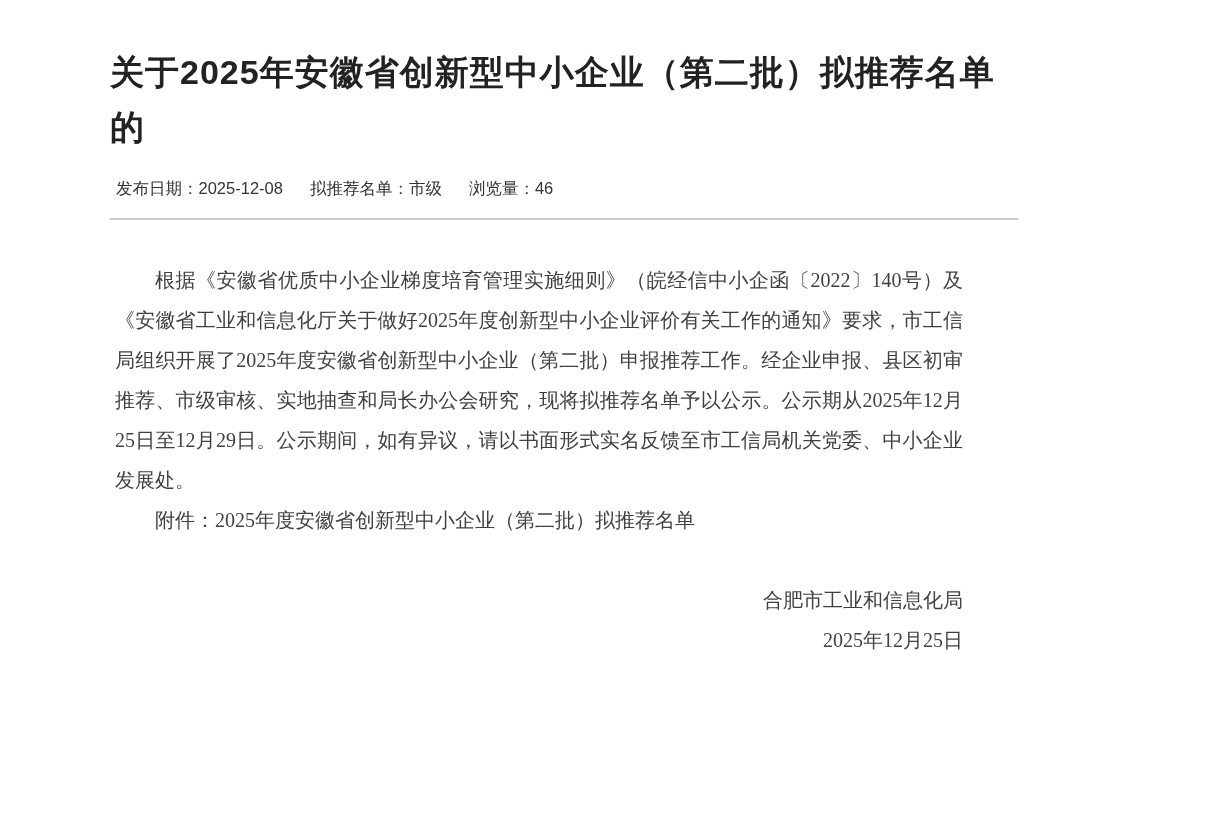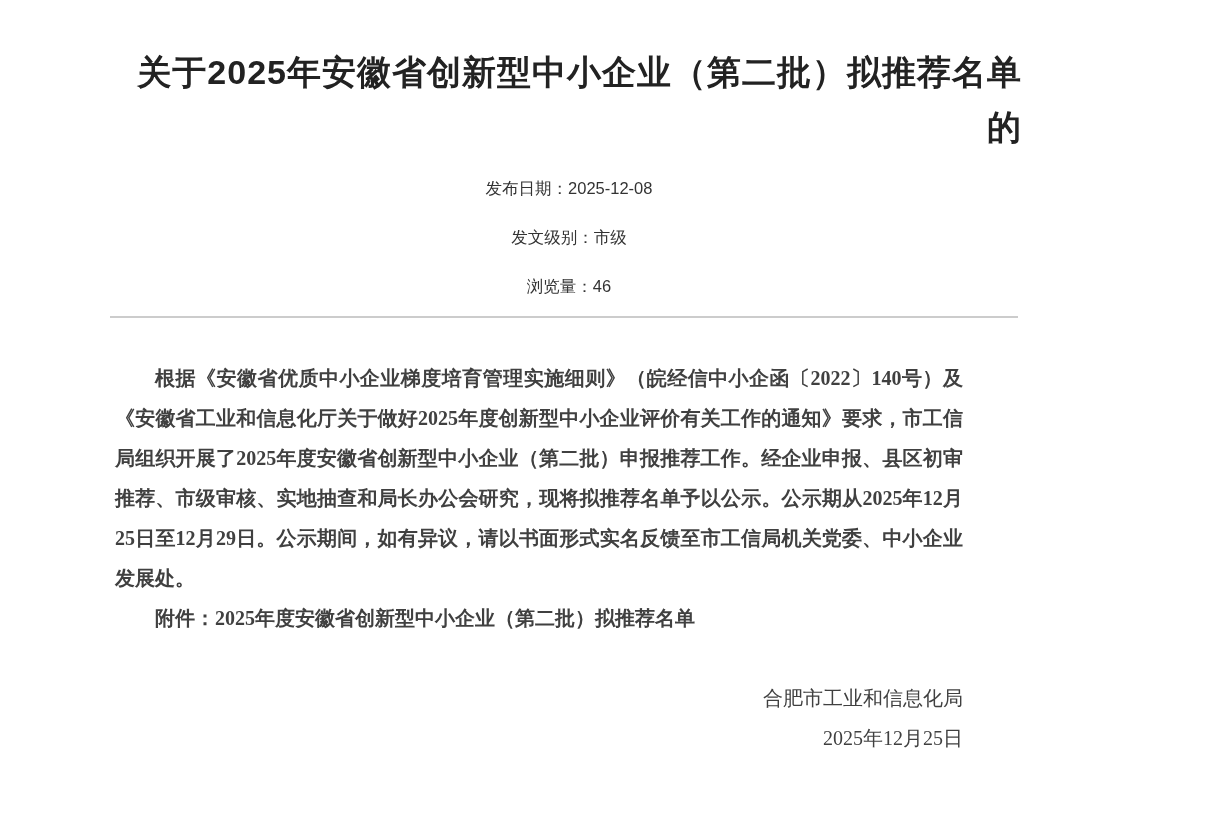--- a/index.html
+++ b/index.html
@@ -14,82 +14,81 @@
     height: 817px;
     background: #ffffff;
     overflow: hidden;
   }
   .content {
     margin-left: 110px;
     width: 912px;
   }
   .title {
     margin-top: 45px;
-    text-align: right;
+    text-align: left;
     font-family: "Liberation Sans", "DejaVu Sans", sans-serif;
     font-weight: 700;
     font-size: 34px;
     line-height: 55px;
     color: #222222;
     letter-spacing: 1px;
   }
   .title .title-line { display: block; }
   .meta-bar {
     margin-top: 22px;
     padding-left: 6px;
     display: flex;
     align-items: center;
     gap: 27px;
     font-size: 16.5px;
     line-height: 22px;
     color: #333333;
     white-space: nowrap;
-    flex-direction: column;
   }
   .meta-item { display: inline-flex; }
   .divider {
     margin-top: 19px;
     width: 908px;
     border: none;
     border-bottom: 2px solid #cccccc;
     height: 0;
   }
   .article-body {
     margin-top: 40px;
     margin-left: 5px;
     width: 848px;
     font-family: "Liberation Serif", "DejaVu Serif", serif;
     font-size: 20px;
     line-height: 40px;
     color: #404040;
     text-align: justify;
   }
   .article-body p { margin: 0; }
-  .indent { text-indent: 2em; font-weight: bold; }
+  .indent { text-indent: 2em; }
   .attachment-line { margin-top: 40px; }
   .signature-block { margin-top: 40px; text-align: right; }
   .signature-block p { }
 </style>
 </head>
 <body>
 
 <div class="page">
   <div class="content">
 
     <h1 class="title">
       <span class="title-line">关于2025年安徽省创新型中小企业（第二批）拟推荐名单的</span>
     </h1>
 
     <div class="meta-bar">
       <span class="meta-item">
         <span>发布日期：</span>
         <span>2025-12-08</span>
       </span>
       <span class="meta-item">
-        <span>发文级别：</span>
+        <span>拟推荐名单：</span>
         <span>市级</span>
       </span>
       <span class="meta-item">
         <span>浏览量：</span>
         <span>46</span>
       </span>
     </div>
 
     <hr class="divider">
 

